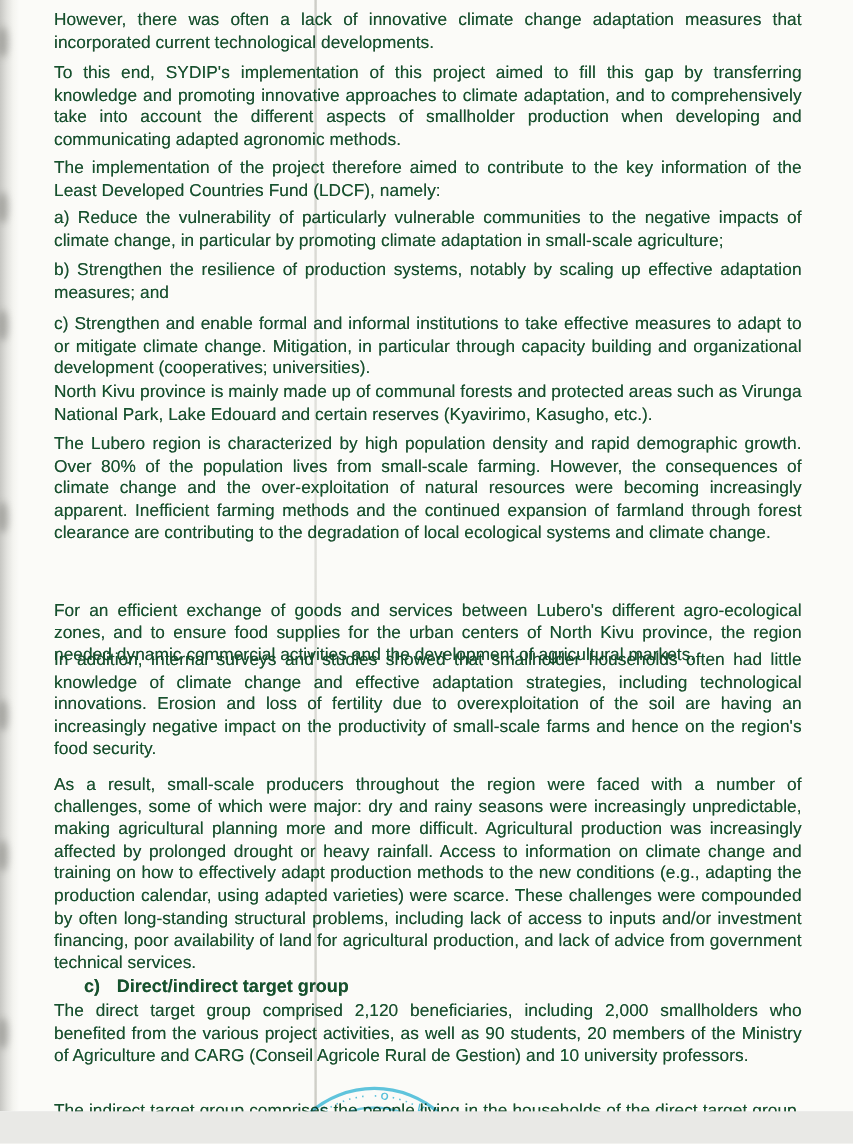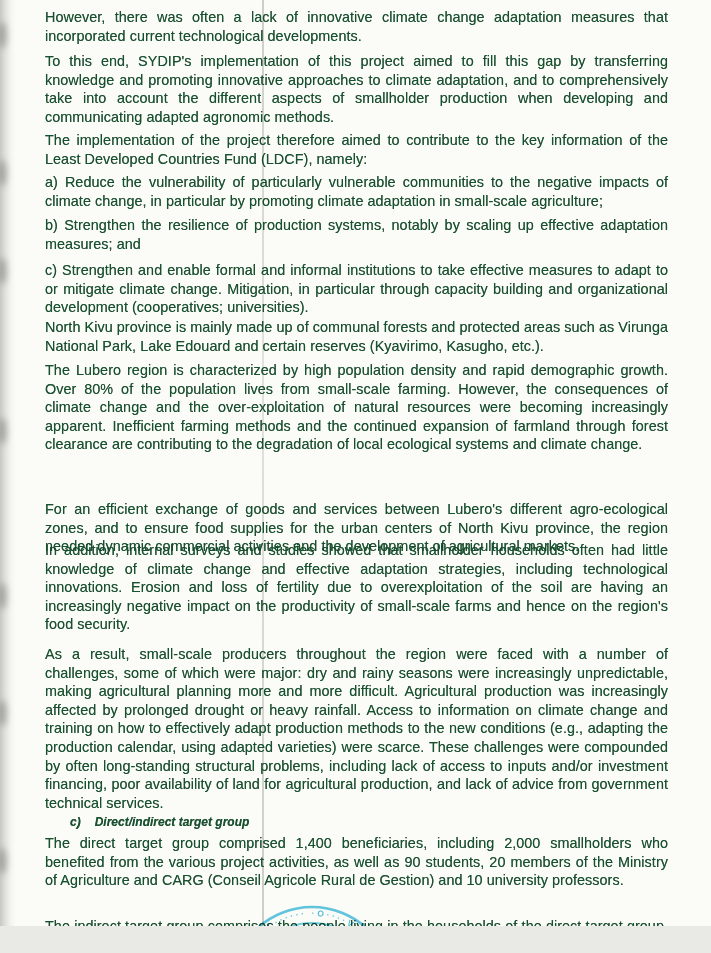--- a/index.html
+++ b/index.html
@@ -37,23 +37,22 @@
     left:45px;width:623px;
     margin:0;
     font-size:14.4px;line-height:18.6px;
     text-align:justify;
     letter-spacing:0.05px;
     text-shadow:0 0 0.5px rgba(20,20,20,0.55);
   }
   #section-heading{
     position:absolute;left:70px;width:560px;
     margin:0;
-    font-size:12px;line-height:19px;font-weight:bold;
+    font-size:15px;line-height:19px;font-weight:bold;
     text-shadow:0 0 0.5px rgba(20,20,20,0.6);
-    font-style:italic;
   }
   #section-heading .h-label{margin-right:14px;}
   #stamp-svg{
     position:absolute;left:0;top:0;width:711px;height:953px;
     pointer-events:none;
     mix-blend-mode:multiply;
     opacity:0.9;
   }
   #stray-mark{
     position:absolute;left:697px;top:931px;width:3px;height:14px;
@@ -88,21 +87,21 @@
   <p class="para" style="top:261px">c) Strengthen and enable formal and informal institutions to take effective measures to adapt to or mitigate climate change. Mitigation, in particular through capacity building and organizational development (cooperatives; universities).</p>
   <p class="para" style="top:361px">The Lubero region is characterized by high population density and rapid demographic growth. Over 80% of the population lives from small-scale farming. However, the consequences of climate change and the over-exploitation of natural resources were becoming increasingly apparent. Inefficient farming methods and the continued expansion of farmland through forest clearance are contributing to the degradation of local ecological systems and climate change.</p>
   <p class="para" style="top:500px">For an efficient exchange of goods and services between Lubero's different agro-ecological zones, and to ensure food supplies for the urban centers of North Kivu province, the region needed dynamic commercial activities and the development of agricultural markets.</p>
   <p class="para" style="top:541px">In addition, internal surveys and studies showed that smallholder households often had little knowledge of climate change and effective adaptation strategies, including technological innovations. Erosion and loss of fertility due to overexploitation of the soil are having an increasingly negative impact on the productivity of small-scale farms and hence on the region's food security.</p>
   <p class="para" style="top:645px">As a result, small-scale producers throughout the region were faced with a number of challenges, some of which were major: dry and rainy seasons were increasingly unpredictable, making agricultural planning more and more difficult. Agricultural production was increasingly affected by prolonged drought or heavy rainfall. Access to information on climate change and training on how to effectively adapt production methods to the new conditions (e.g., adapting the production calendar, using adapted varieties) were scarce. These challenges were compounded by often long-standing structural problems, including lack of access to inputs and/or investment financing, poor availability of land for agricultural production, and lack of advice from government technical services.</p>
 
   <h3 id="section-heading" style="top:813px">
     <span class="h-label">c)</span><span>Direct/indirect target group</span>
   </h3>
 
-  <p class="para" style="top:834px">The direct target group comprised 1,400 beneficiaries, including 2,000 smallholders who benefited from the various project activities, as well as 90 students, 20 members of the Ministry of Agriculture and CARG (Conseil Agricole Rural de Gestion) and 10 university professors.</p>
+  <p class="para" style="top:834px">The direct target group comprised 2,120 beneficiaries, including 2,000 smallholders who benefited from the various project activities, as well as 90 students, 20 members of the Ministry of Agriculture and CARG (Conseil Agricole Rural de Gestion) and 10 university professors.</p>
   <p class="para" style="top:917px">The indirect target group comprises the people living in the households of the direct target group, i.e. a total of around 22,000 people (with around 6 people per household). At least</p>
 
   <svg id="stamp-svg" viewBox="0 0 711 953" xmlns="http://www.w3.org/2000/svg">
     <defs>
       <path id="stamp-text-arc" d="M 240,988 A 72,72 0 0 1 384,988" fill="none"></path>
     </defs>
     <circle cx="312" cy="988" r="81" fill="none" stroke="#2fb5d9" stroke-width="2.6" opacity="0.85"></circle>
     <circle cx="312" cy="988" r="65" fill="none" stroke="#2fb5d9" stroke-width="1.8" opacity="0.75"></circle>
     <circle cx="312" cy="988" r="49" fill="none" stroke="#2fb5d9" stroke-width="1.4" opacity="0.55"></circle>
     <text font-size="8.5" font-weight="bold" fill="#2fb5d9" letter-spacing="2.5" opacity="0.9">

